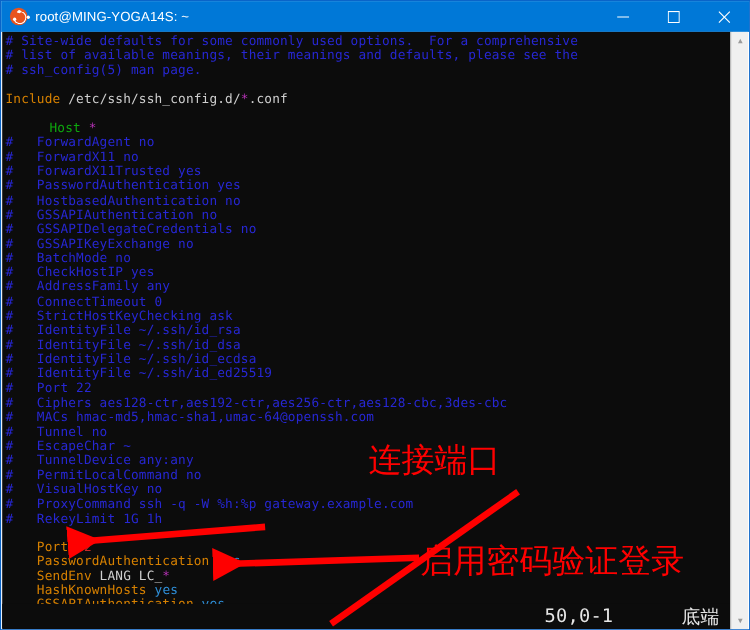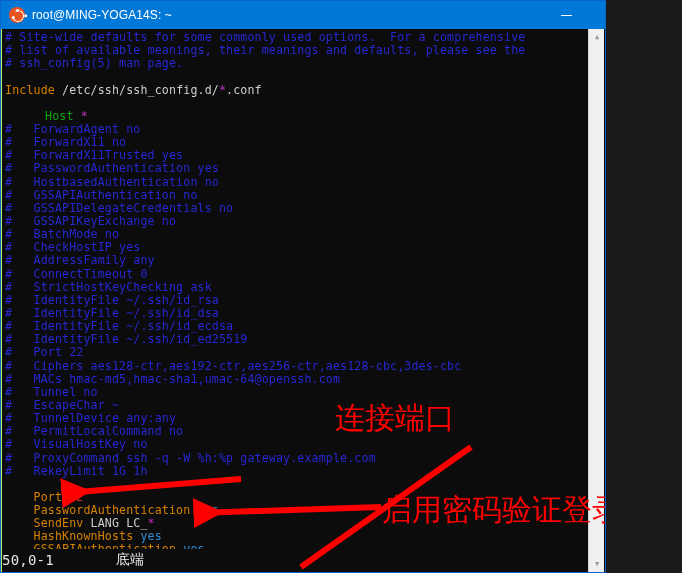--- a/index.html
+++ b/index.html
@@ -4,22 +4,22 @@
 <style>
   * { box-sizing: border-box; margin: 0; padding: 0; }
   html, body {
     width: 682px; height: 573px;
     background: #1a1a1a;
     font-family: "DejaVu Sans Mono", monospace;
     overflow: hidden;
   }
   #app {
     position: relative;
-    width: 606px; height: 573px;
-    background: #bef264;
+    width: 682px; height: 573px;
+    background: #ffffff;
     border: 1px solid #0a64c8;
     overflow: hidden;
   }
 
   
   .titlebar {
     position: absolute; top: 0; left: 0;
     width: 680px; height: 28px;
     background: #0078d7;
     display: flex; align-items: center;
@@ -83,22 +83,22 @@
   .c-num      { color: #c42b2b; }
   .c-plain    { color: #cfcfcf; }
   .c-path     { color: #cfcfcf; }
 
   
   .statusbar {
     position: absolute;
     left: 1px; bottom: 1px;
     width: 664px; height: 22px;
     background: #0c0c0c;
-    display: flex; align-items: center; 
-    color: #e6e6e6; font-size: 14px;
+    display: flex; align-items: center; justify-content: flex-end;
+    color: #e6e6e6; font-size: 17px;
     font-family: "DejaVu Sans Mono", monospace;
     padding-right: 12px;
   }
   .st-pos { margin-right: 62px; letter-spacing: 0.2px; }
   .st-end { letter-spacing: 0.2px; }
 
   
   .scrollbar {
     position: absolute;
     right: 1px; top: 28px;

